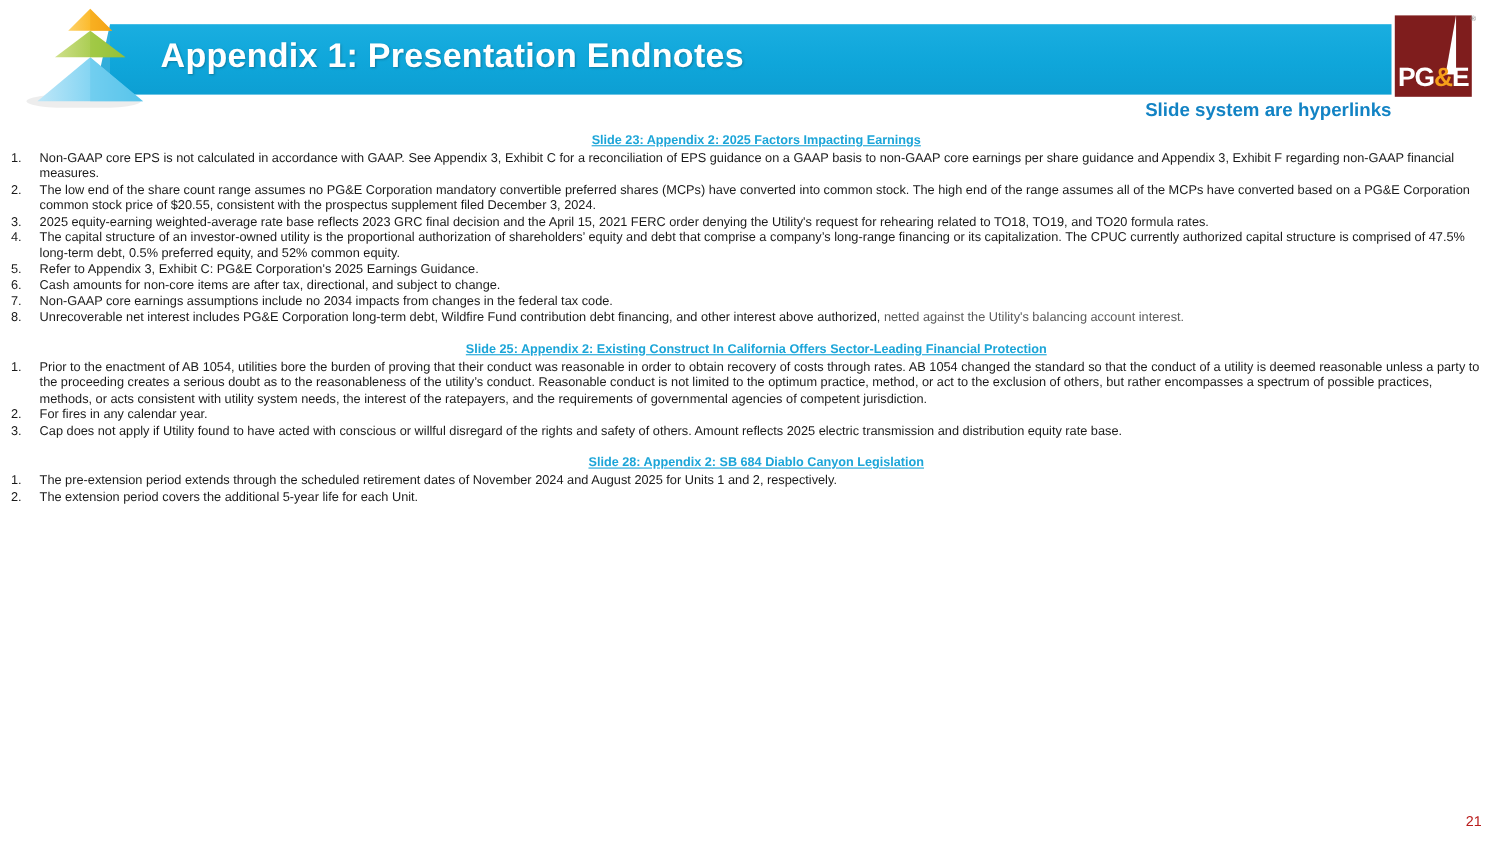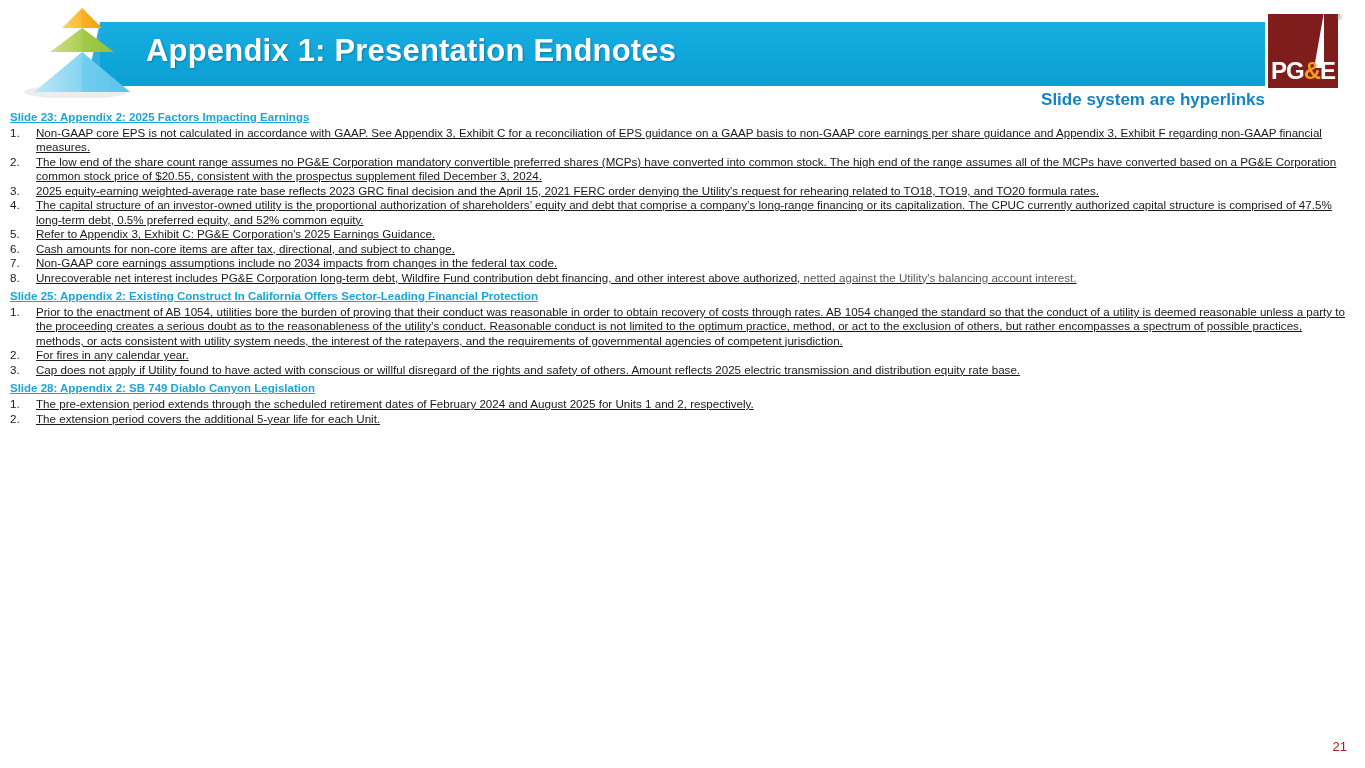--- a/index.html
+++ b/index.html
@@ -72,43 +72,44 @@
     white-space:nowrap;
   }
 
   
   #content{
     position:absolute;left:0;top:106px;width:1365px;
   }
   .section{margin:0;padding:0;}
   .section-link{
     display:block;
-    margin:4px 0 1px 10px;
+    margin:15px 0 1px 10px;
     font-size:11.5px;font-weight:bold;color:#1ba5d8;
     text-decoration:underline;
     white-space:nowrap;
     line-height:15px;
+    text-align:center;
   }
   ol.notes{
     list-style:none;margin:0;padding:0;
   }
   ol.notes li{
     position:relative;
     padding-left:36px;
     margin:0;
     font-size:11.6px;
     line-height:14.45px;
     color:#1a1a1a;
     text-align:left;
   }
   ol.notes li .num{
     position:absolute;left:10px;top:0;width:22px;
     font-size:11.6px;color:#1a1a1a;
   }
-  ol.notes li .txt{display:block;padding-right:20px;text-decoration:underline;}
+  ol.notes li .txt{display:block;padding-right:20px;}
   .muted{color:#5a5a5a;}
 
   
   #page-number{
     position:absolute;right:18px;bottom:14px;
     font-size:13px;color:#b91c1c;
   }
 </style>
 </head>
 <body>
@@ -212,25 +213,25 @@
           <span class="num">2.</span>
           <span class="txt"><span>For fires in any calendar year.</span></span>
         </li>
         <li>
           <span class="num">3.</span>
           <span class="txt"><span>Cap does not apply if Utility found to have acted with conscious or willful disregard of the rights and safety of others. Amount reflects 2025 electric transmission and distribution equity rate base.</span></span>
         </li>
       </ol>
     </div>
     <div class="section">
-      <a class="section-link" href="#">Slide 28: Appendix 2: SB 749 Diablo Canyon Legislation</a>
+      <a class="section-link" href="#">Slide 28: Appendix 2: SB 684 Diablo Canyon Legislation</a>
       <ol class="notes">
         <li>
           <span class="num">1.</span>
-          <span class="txt"><span>The pre-extension period extends through the scheduled retirement dates of February 2024 and August 2025 for Units 1 and 2, respectively.</span></span>
+          <span class="txt"><span>The pre-extension period extends through the scheduled retirement dates of November 2024 and August 2025 for Units 1 and 2, respectively.</span></span>
         </li>
         <li>
           <span class="num">2.</span>
           <span class="txt"><span>The extension period covers the additional 5-year life for each Unit.</span></span>
         </li>
       </ol>
     </div>
   </div>
 
 <div id="page-number">21</div>

